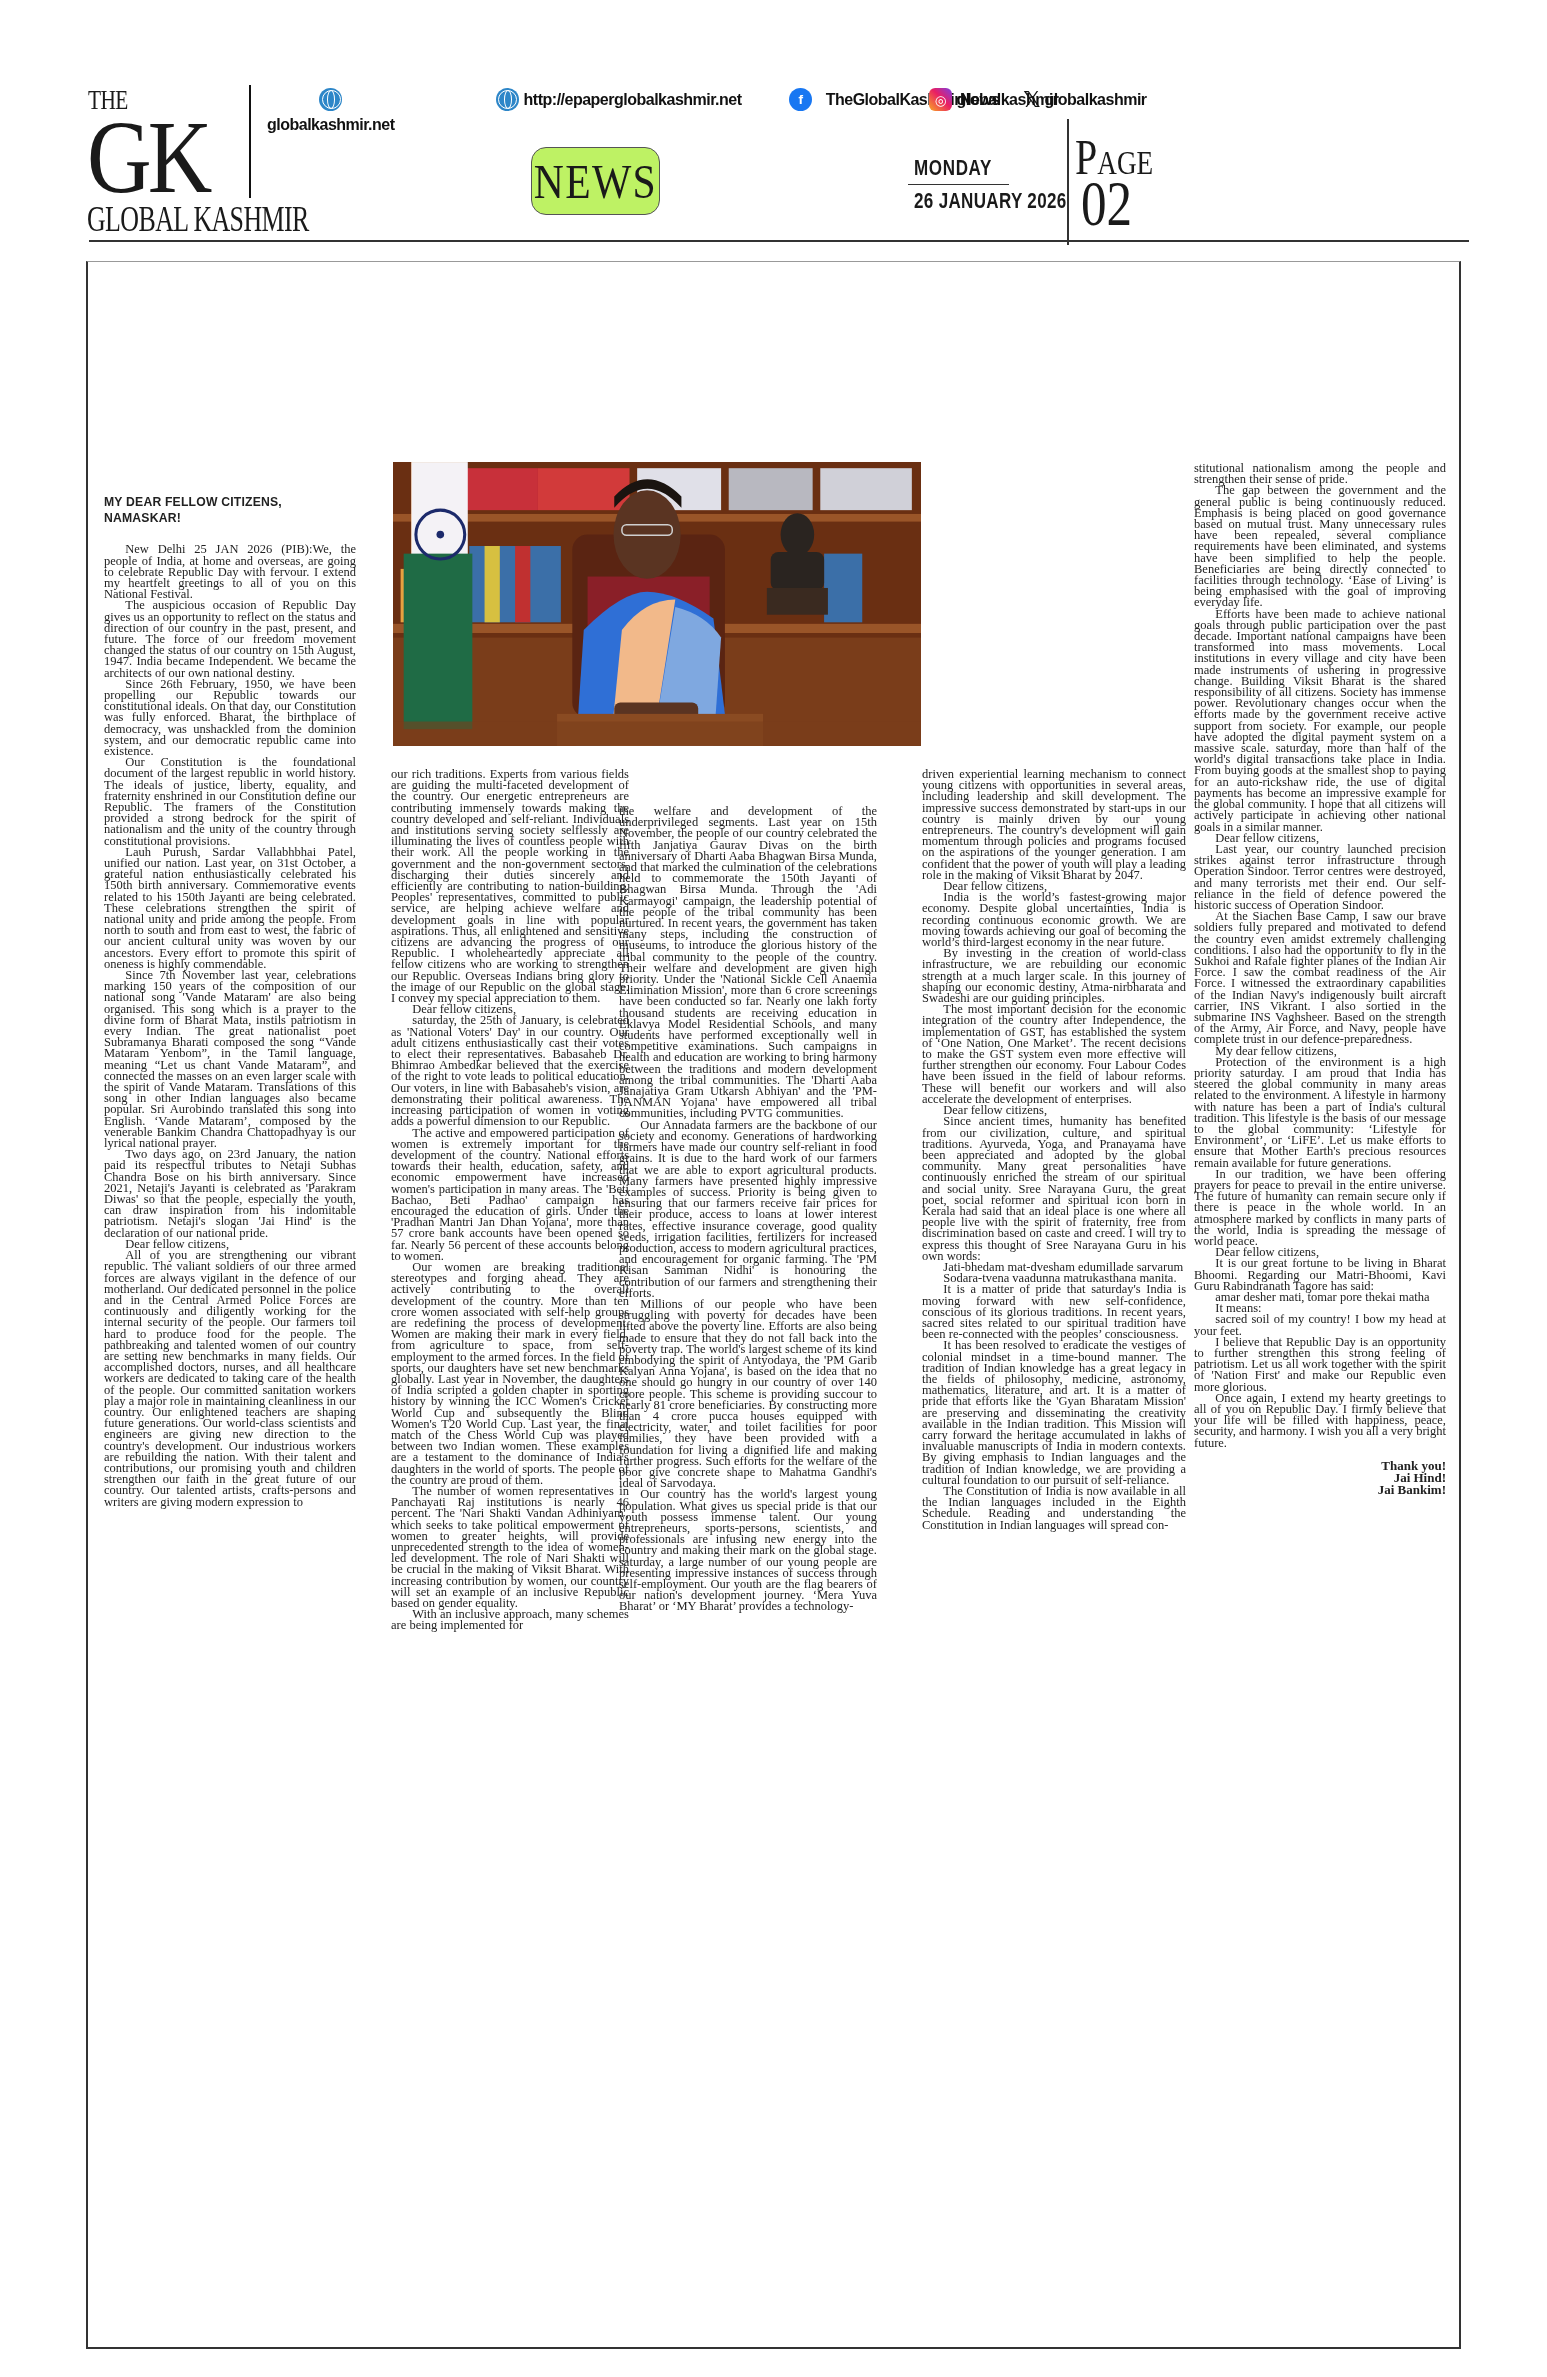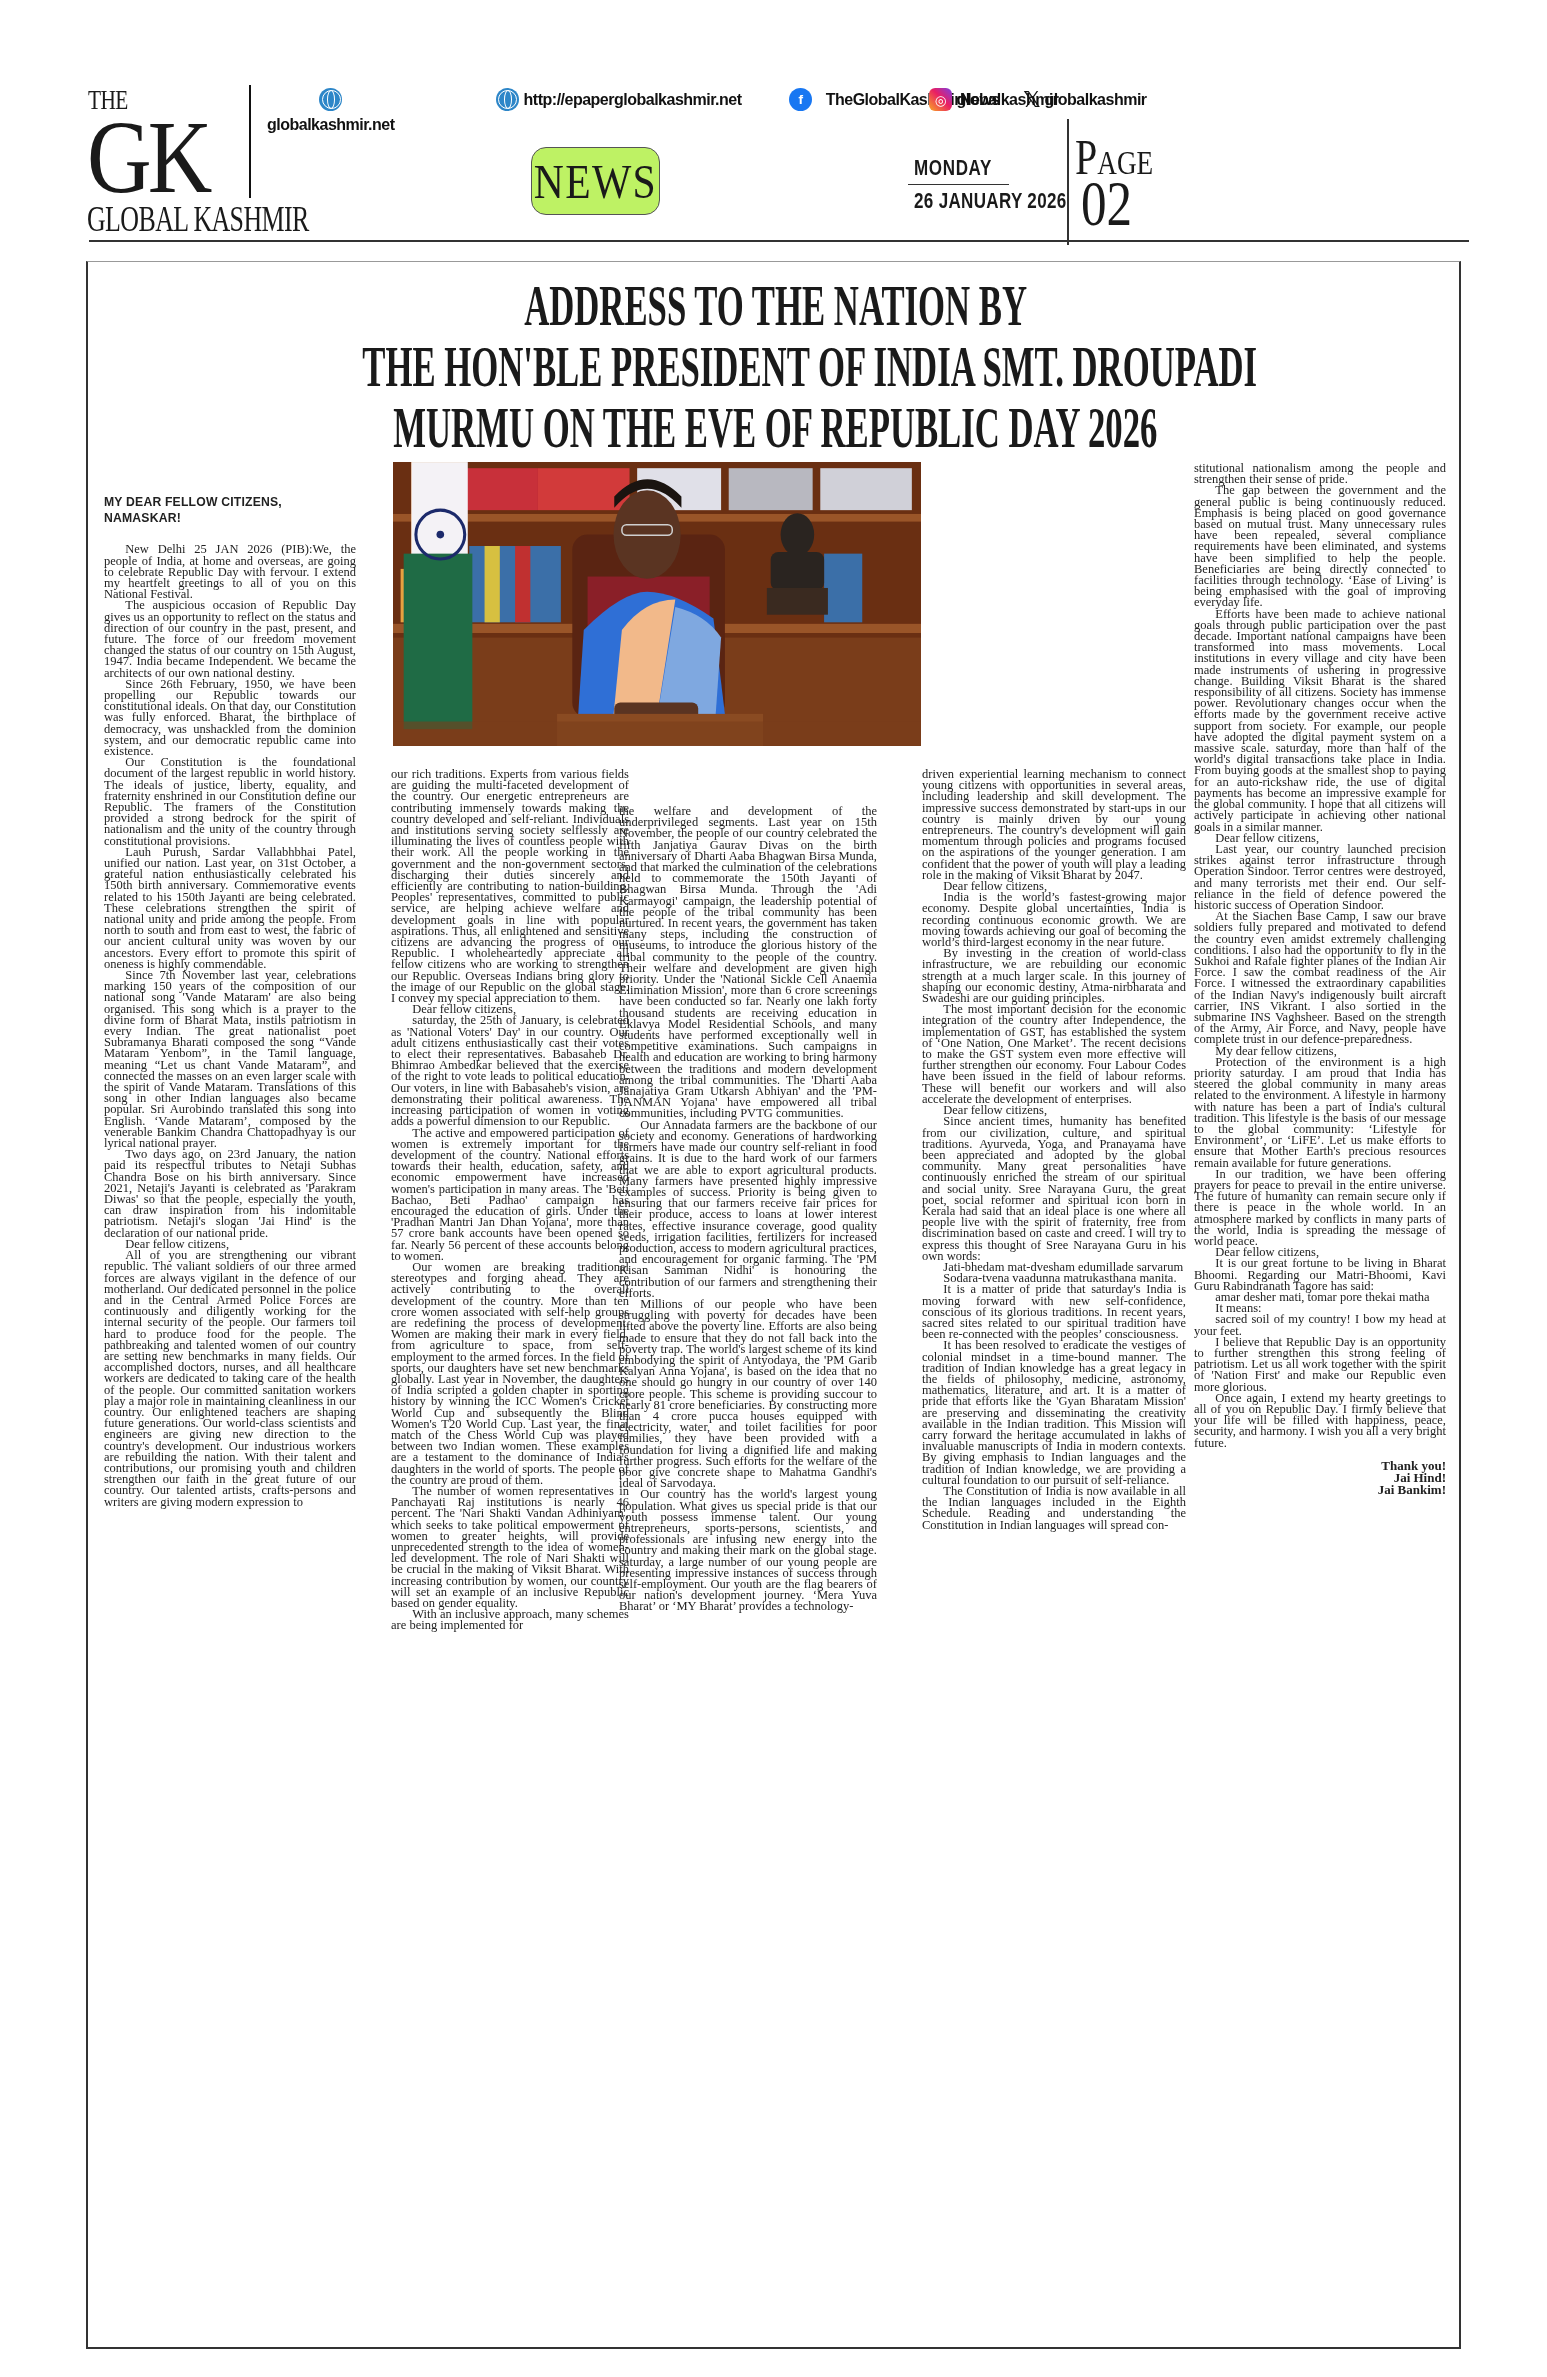--- a/index.html
+++ b/index.html
@@ -98,25 +98,20 @@
   </div>
 
   <div class="page-rule"></div>
   <div class="page-label serif"><span class="big">P</span><span>AGE</span></div>
   <div class="page-num serif">02</div>
 
   <div class="head-rule"></div>
 </header>
 
 <section class="article">
-  <h1 class="headline serif" style="margin:0;">
-    <span class="hl"><div>ADDRESS TO THE NATION BY</div></span>
-    <span class="hl"><div>THE HON'BLE PRESIDENT OF INDIA SMT. DROUPADI</div></span>
-    <span class="hl"><div>MURMU ON THE EVE OF REPUBLIC DAY 2026</div></span>
-  </h1>
 
   <div class="photo" title="President Droupadi Murmu seated at desk with Indian flag and bookshelves">
     <svg width="528" height="284" viewBox="0 0 692 372" xmlns="http://www.w3.org/2000/svg">
       <rect x="0" y="0" width="692" height="372" fill="#7a3d1a"></rect>
 
       <rect x="0" y="0" width="692" height="230" fill="#6a2f12"></rect>
       <g>
         <rect x="60" y="8" width="130" height="55" fill="#c8303a"></rect>
         <rect x="190" y="8" width="120" height="55" fill="#d23a3a"></rect>
         <rect x="320" y="8" width="110" height="55" fill="#e0e0e8"></rect>

